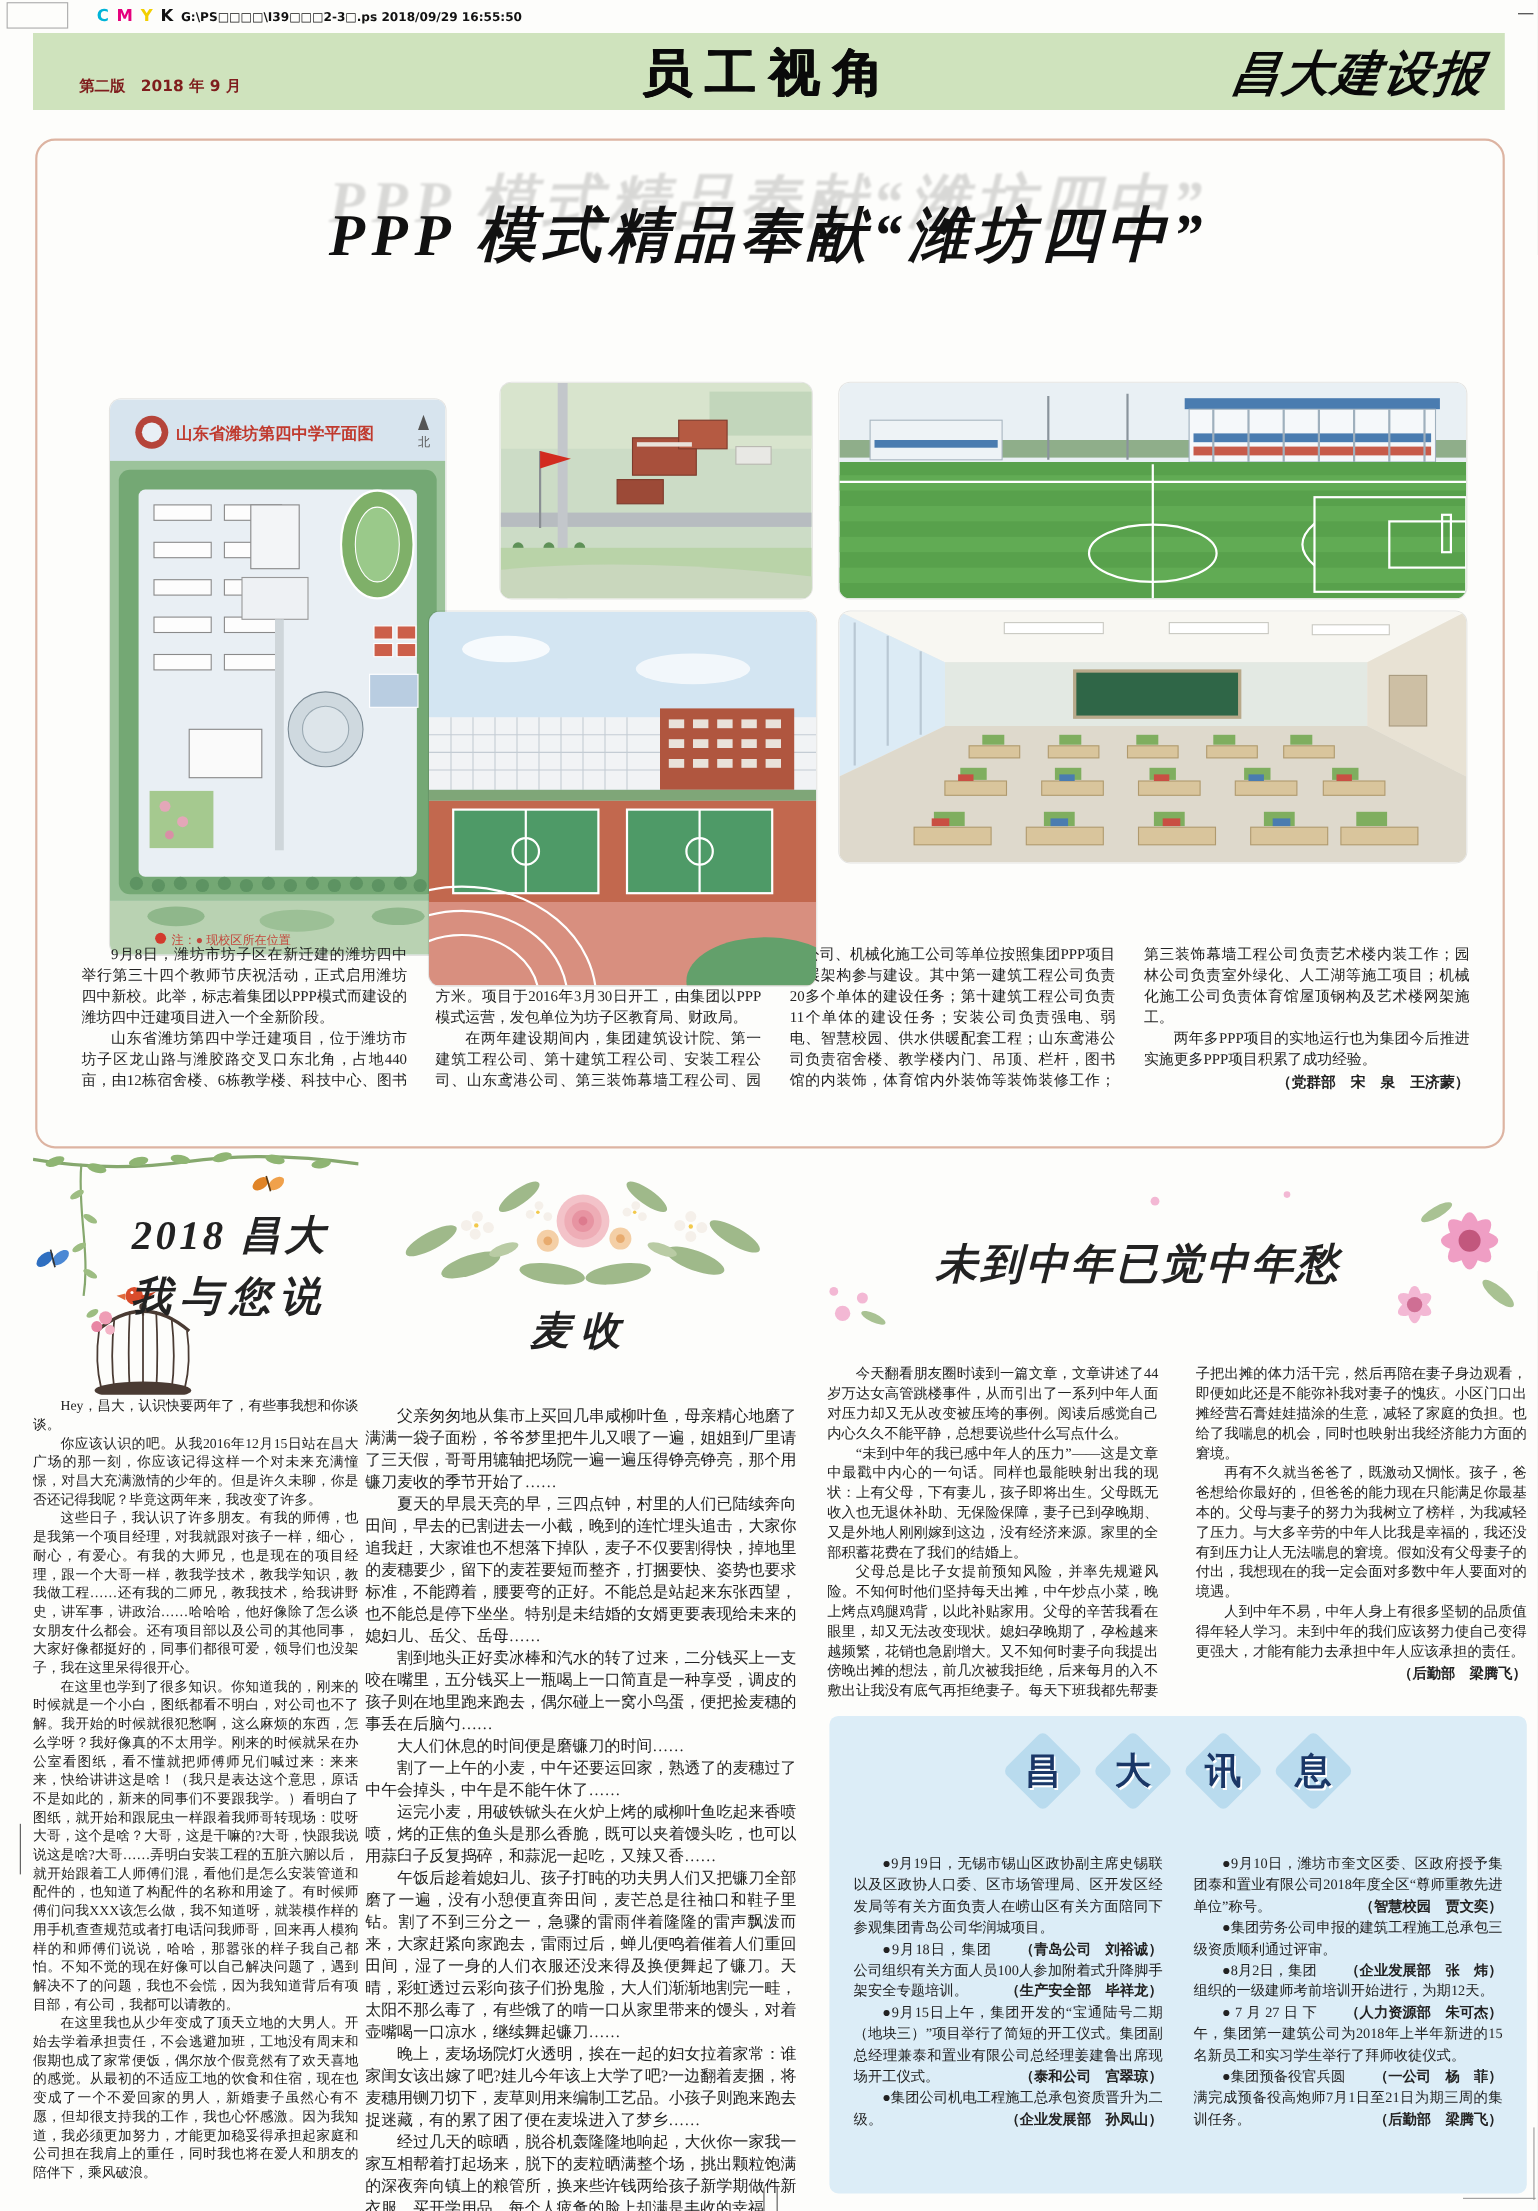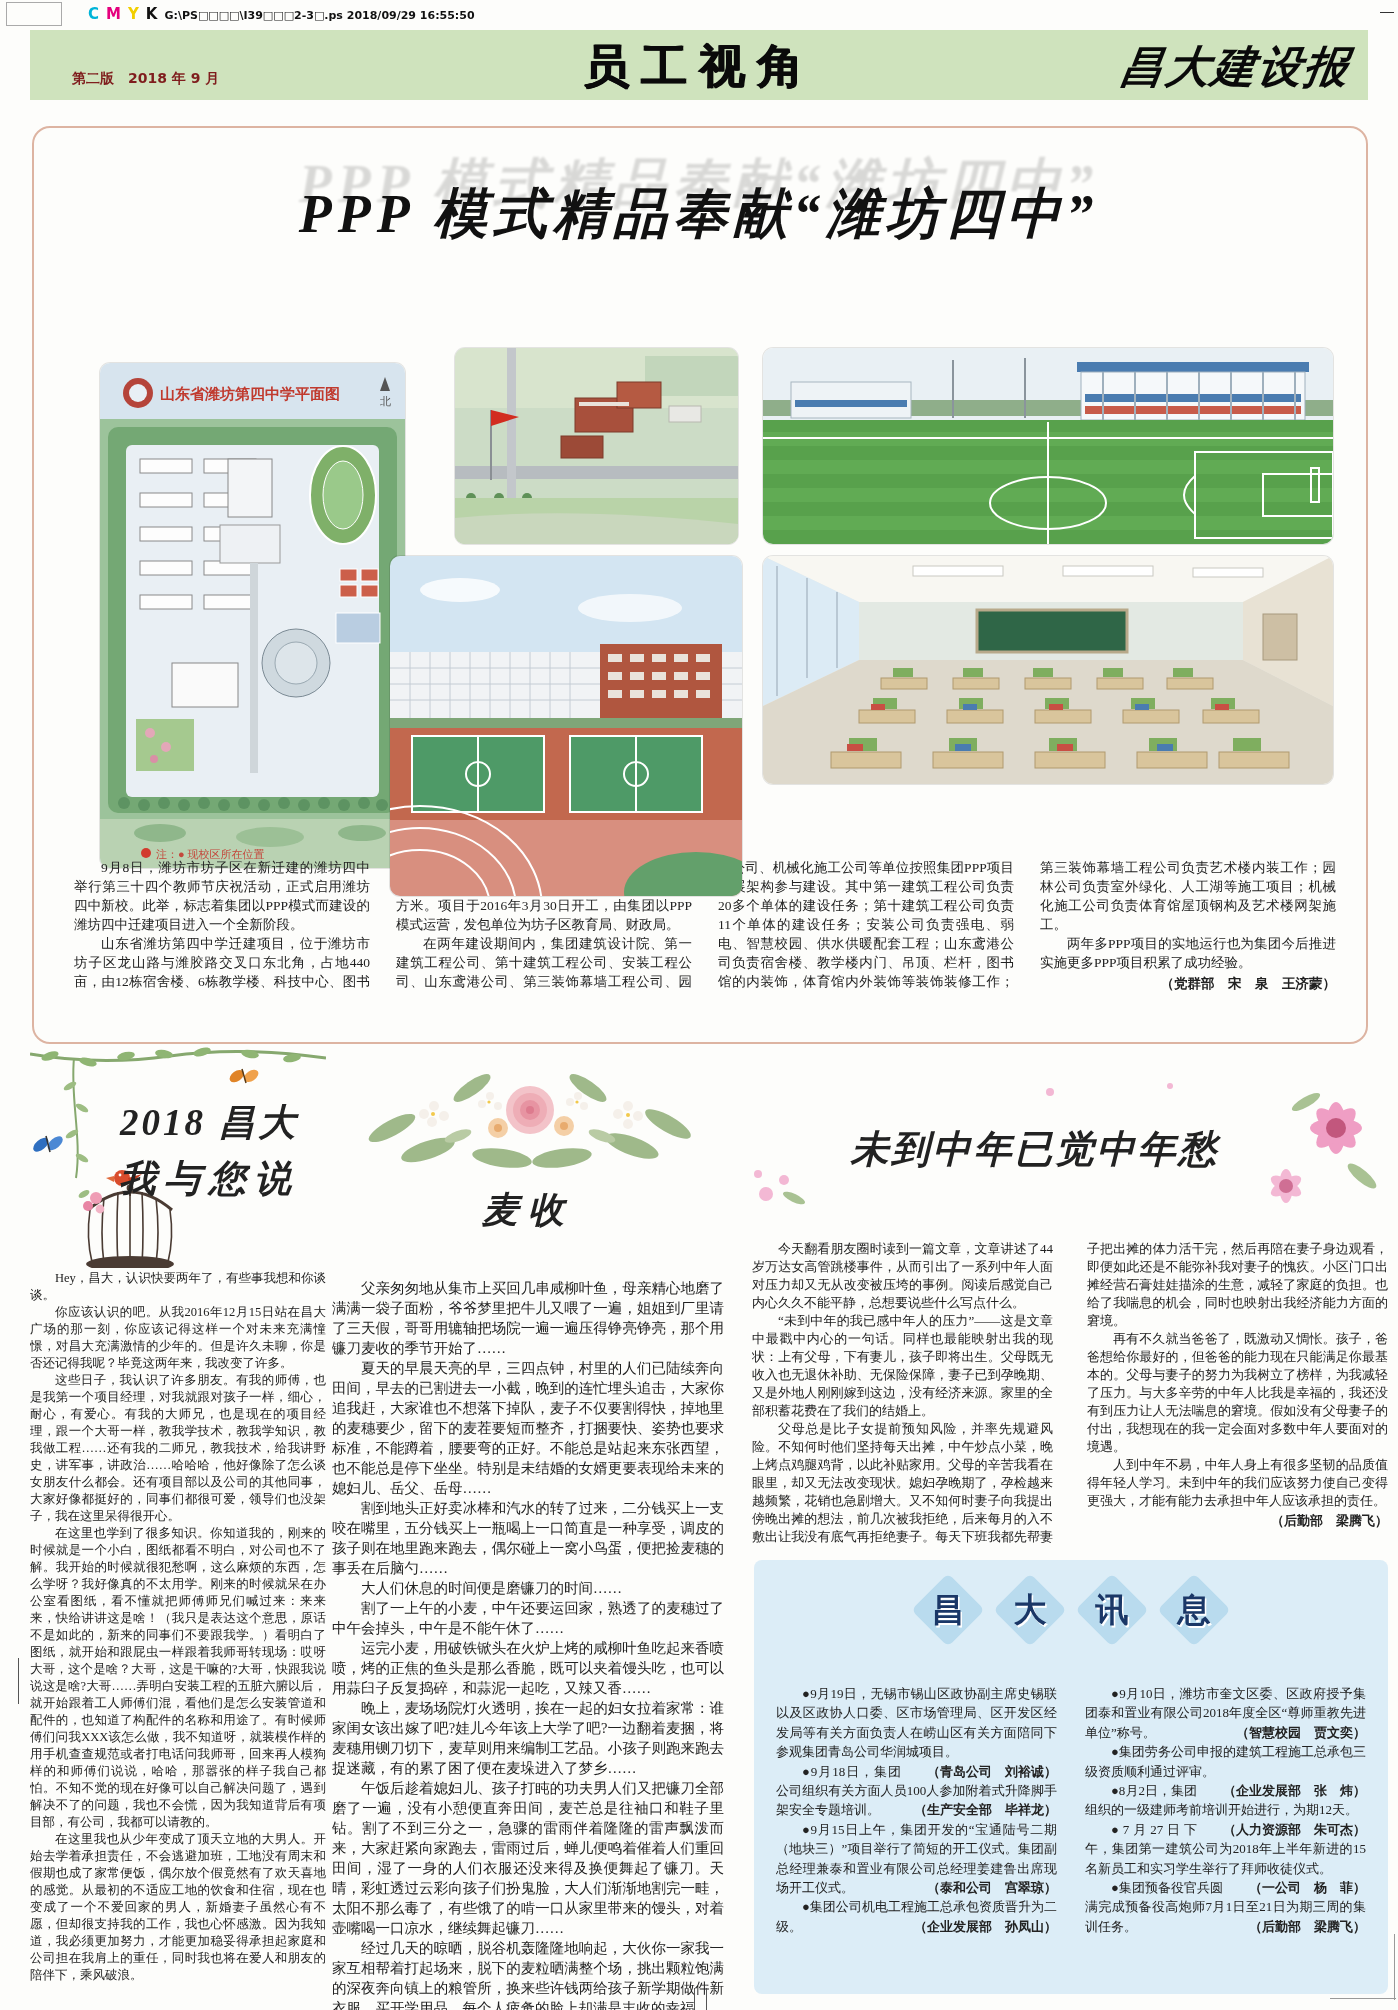--- a/index.html
+++ b/index.html
@@ -514,22 +514,22 @@
     <div class="ms-title">麦收</div>
   </div>
   <div class="ms-body">
     <div>
         <p class="para">父亲匆匆地从集市上买回几串咸柳叶鱼，母亲精心地磨了满满一袋子面粉，爷爷梦里把牛儿又喂了一遍，姐姐到厂里请了三天假，哥哥用辘轴把场院一遍一遍压得铮亮铮亮，那个用镰刀麦收的季节开始了……</p>
         <p class="para">夏天的早晨天亮的早，三四点钟，村里的人们已陆续奔向田间，早去的已割进去一小截，晚到的连忙埋头追击，大家你追我赶，大家谁也不想落下掉队，麦子不仅要割得快，掉地里的麦穗要少，留下的麦茬要短而整齐，打捆要快、姿势也要求标准，不能蹲着，腰要弯的正好。不能总是站起来东张西望，也不能总是停下坐坐。特别是未结婚的女婿更要表现给未来的媳妇儿、岳父、岳母……</p>
         <p class="para">割到地头正好卖冰棒和汽水的转了过来，二分钱买上一支咬在嘴里，五分钱买上一瓶喝上一口简直是一种享受，调皮的孩子则在地里跑来跑去，偶尔碰上一窝小鸟蛋，便把捡麦穗的事丢在后脑勺……</p>
         <p class="para">大人们休息的时间便是磨镰刀的时间……</p>
         <p class="para">割了一上午的小麦，中午还要运回家，熟透了的麦穗过了中午会掉头，中午是不能午休了……</p>
         <p class="para">运完小麦，用破铁锨头在火炉上烤的咸柳叶鱼吃起来香喷喷，烤的正焦的鱼头是那么香脆，既可以夹着馒头吃，也可以用蒜臼子反复捣碎，和蒜泥一起吃，又辣又香……</p>
+        <p class="para">午饭后趁着媳妇儿、孩子打盹的功夫男人们又把镰刀全部磨了一遍，没有小憩便直奔田间，麦芒总是往袖口和鞋子里钻。割了不到三分之一，急骤的雷雨伴着隆隆的雷声飘泼而来，大家赶紧向家跑去，雷雨过后，蝉儿便鸣着催着人们重回田间，湿了一身的人们衣服还没来得及换便舞起了镰刀。天晴，彩虹透过云彩向孩子们扮鬼脸，大人们渐渐地割完一畦，太阳不那么毒了，有些饿了的啃一口从家里带来的馒头，对着壶嘴喝一口凉水，继续舞起镰刀……</p>
         <p class="para">晚上，麦场场院灯火透明，挨在一起的妇女拉着家常：谁家闺女该出嫁了吧?娃儿今年该上大学了吧?一边翻着麦捆，将麦穗用铡刀切下，麦草则用来编制工艺品。小孩子则跑来跑去捉迷藏，有的累了困了便在麦垛进入了梦乡……</p>
-        <p class="para">午饭后趁着媳妇儿、孩子打盹的功夫男人们又把镰刀全部磨了一遍，没有小憩便直奔田间，麦芒总是往袖口和鞋子里钻。割了不到三分之一，急骤的雷雨伴着隆隆的雷声飘泼而来，大家赶紧向家跑去，雷雨过后，蝉儿便鸣着催着人们重回田间，湿了一身的人们衣服还没来得及换便舞起了镰刀。天晴，彩虹透过云彩向孩子们扮鬼脸，大人们渐渐地割完一畦，太阳不那么毒了，有些饿了的啃一口从家里带来的馒头，对着壶嘴喝一口凉水，继续舞起镰刀……</p>
         <p class="para">经过几天的晾晒，脱谷机轰隆隆地响起，大伙你一家我一家互相帮着打起场来，脱下的麦粒晒满整个场，挑出颗粒饱满的深夜奔向镇上的粮管所，换来些许钱两给孩子新学期做件新衣服、买开学用品，每个人疲惫的脸上却满是丰收的幸福……</p>
       </div>
 
   </div>
 
   <div class="zh-head">
     <svg width="640" height="158" viewBox="0 0 640 158">
       <g>
         <g fill="#ef9ec4">
           <ellipse cx="586" cy="52" rx="10" ry="26"></ellipse>

